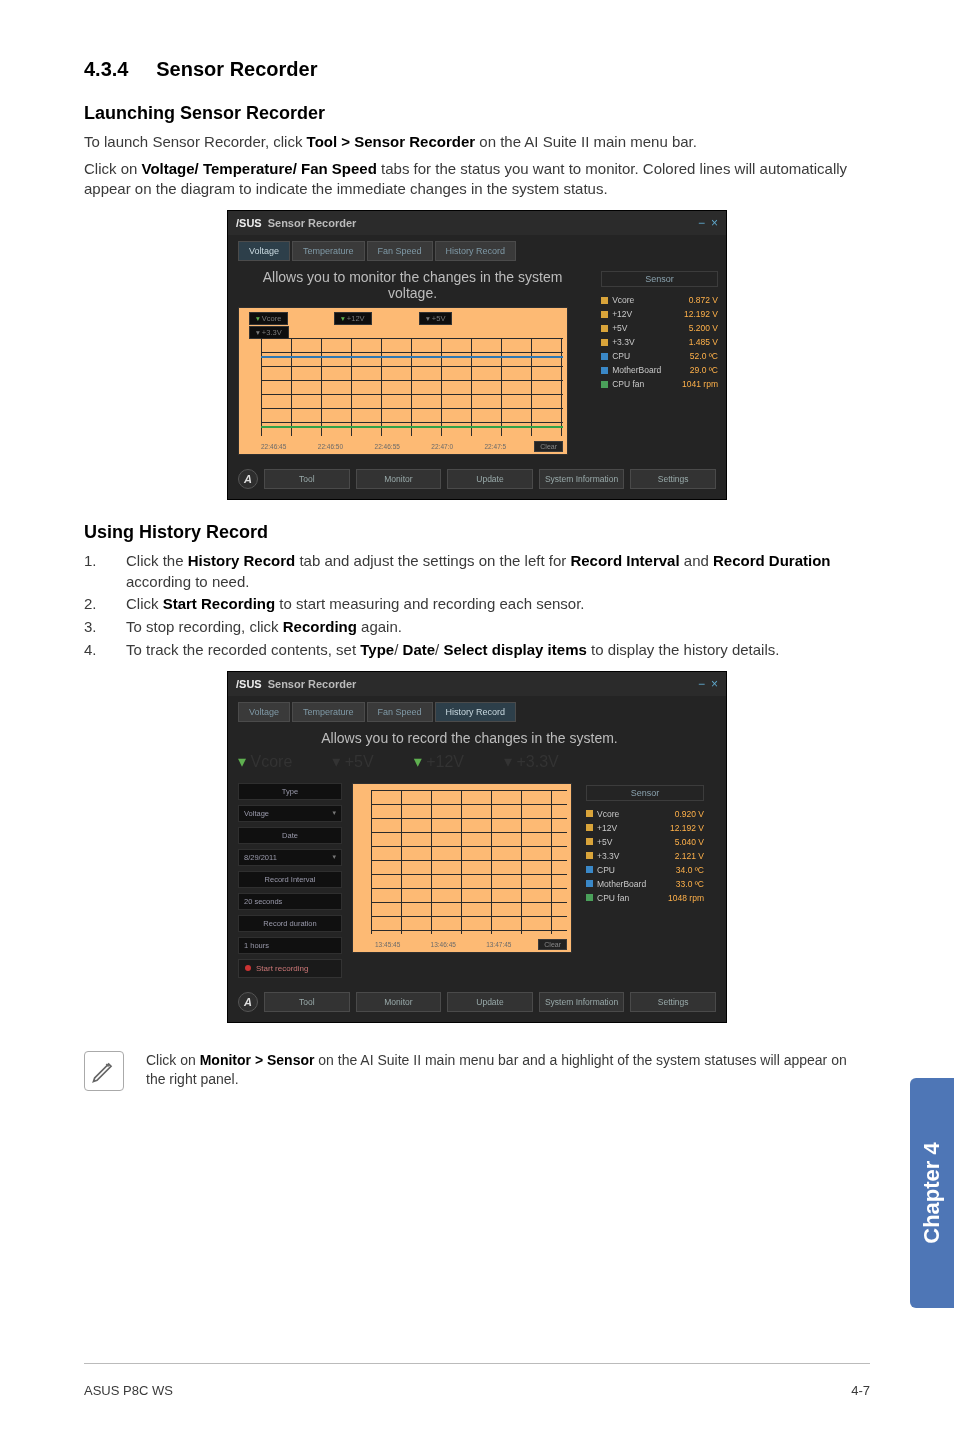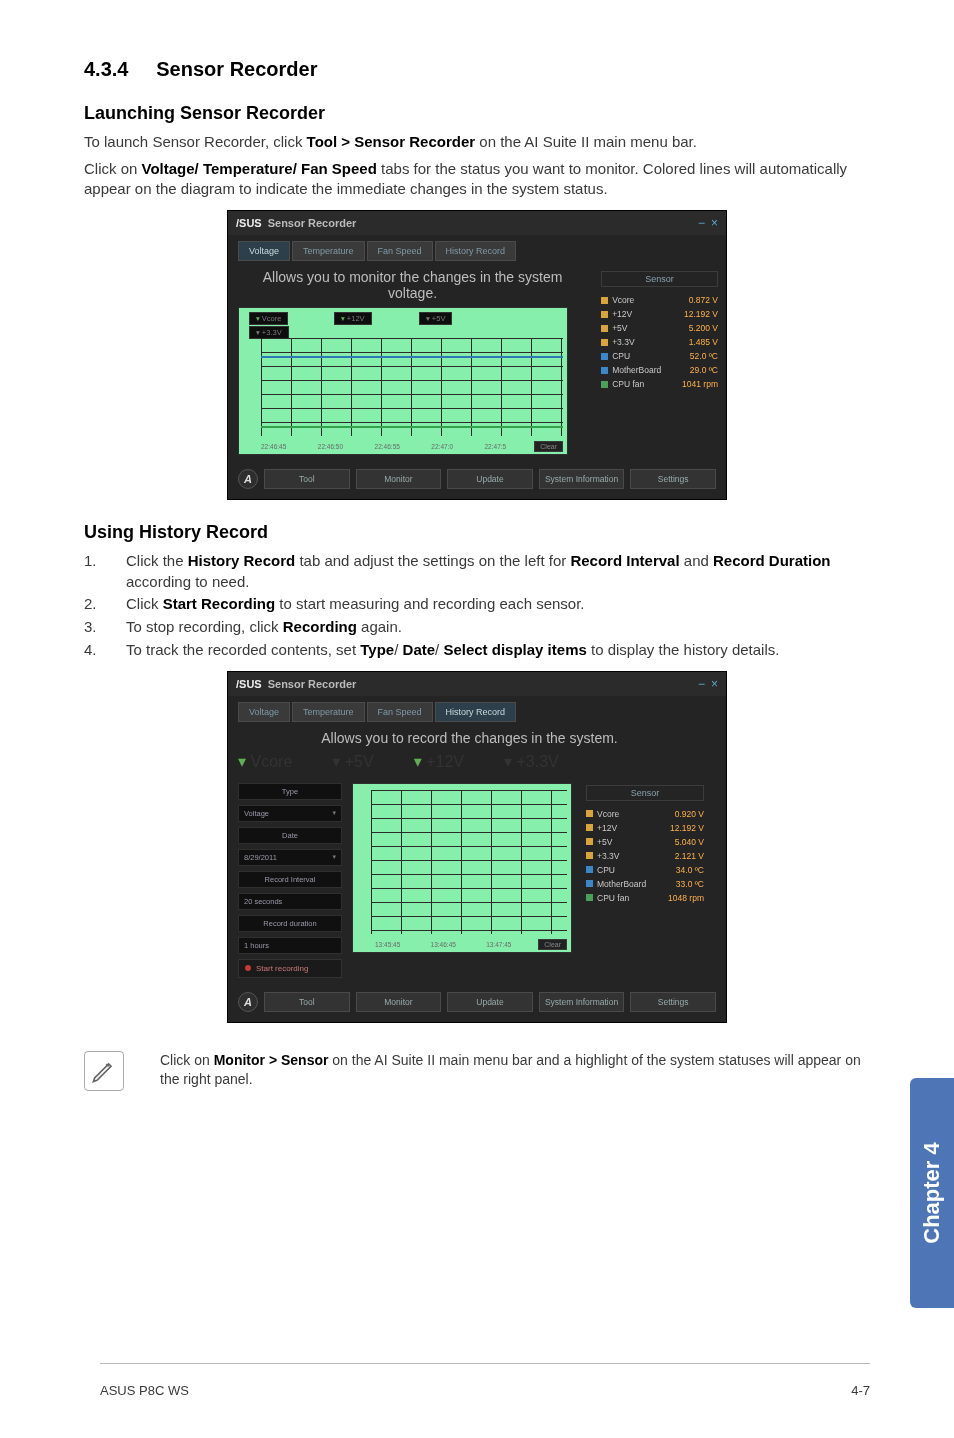--- a/index.html
+++ b/index.html
@@ -18,21 +18,21 @@
   .shot .titlebar { height: 24px; display: flex; align-items: center; padding: 0 8px; font-size: 11px; color: #bbb; background: #2b2b2b; justify-content: space-between; }
   .shot .titlebar .logo { font-weight: bold; display:flex; align-items:center; gap:6px; }
   .shot .titlebar .wins { display:flex; gap:6px; }
   .shot .titlebar .wins span { color:#5fa6c9; font-size:12px; }
   .shot .tabs { display:flex; gap:2px; padding: 6px 10px 2px 10px; }
   .shot .tab { background:#3a3a3a; color:#7f99a6; font-size:9px; padding:4px 10px; border:1px solid #4b4b4b; }
   .shot .tab.active { background:#2d3f4a; color:#c8d8df; }
   .shot .inner { display:flex; }
   .shot .leftpane { padding: 6px 8px 8px 10px; }
   .shot .desc { color:#bdbdbd; font-size:14px; margin-bottom:6px; }
-  .chart-area { background:#86efac; border:1px solid #2f2f2f; width: 330px; height: 148px; position:relative; }
+  .chart-area { background:#fdba74; border:1px solid #2f2f2f; width: 330px; height: 148px; position:relative; }
   .chart-area .pill { position:absolute; background:#0e0e0e; border:1px solid #333; color:#7a7a7a; font-size:7.5px; padding:1px 6px; }
   .chart-area .grid { position:absolute; inset:30px 4px 18px 22px; background:
       repeating-linear-gradient(#2a2a2a 0 1px, transparent 1px 14px),
       repeating-linear-gradient(90deg,#2a2a2a 0 1px, transparent 1px 30px);
   }
   .chart-area .line { position:absolute; height:2px; left:22px; right:4px; }
   .chart-area .axis { position:absolute; bottom:4px; left:22px; right:4px; display:flex; justify-content:space-between; font-size:6.5px; color:#6a6a6a;}
   .chart-area .clear { position:absolute; right:4px; bottom:2px; background:#222; color:#888; font-size:7px; padding:1px 5px; border:1px solid #3a3a3a;}
   .sidepanel { width: 132px; padding: 8px 8px 0 6px; }
   .sidepanel .hdr { text-align:center; font-size:9px; color:#8aa2ae; border:1px solid #3c3c3c; padding:2px; margin-bottom:6px; }
@@ -42,28 +42,28 @@
   .sensor-row .val { color:#ffb14a;margin-left:16px; }
   .footer { display:flex; gap:6px; padding: 6px 10px 10px 10px; align-items:center; }
   .footer .btn { flex:1; background:#333; border:1px solid #4a4a4a; color:#9aa; font-size:8.5px; text-align:center; padding:4px 0;}
   .footer .circ { width:20px; height:20px; border-radius:50%; background:#2e2e2e; border:1px solid #555; color:#ddd; font-size:11px; display:flex; align-items:center; justify-content:center; font-style:italic; font-weight:bold;}
   .shot2-left-controls { width:110px; display:flex; flex-direction:column; gap:5px; padding-right:6px; }
   .shot2-left-controls .field { background:#101010; border:1px solid #2f2f2f; font-size:7.5px; color:#99a; padding:3px 5px; }
   .shot2-left-controls .dd { display:flex; justify-content:space-between; align-items:center;}
   .shot2-left-controls .dd .car { font-size:7px; color:#777;}
   .shot2-left-controls .rec { background:#1a1a1a; border:1px solid #333; color:#c77; font-size:8px; padding:4px 6px; display:flex; align-items:center; gap:5px;}
   .shot2-left-controls .rec .rdot { width:6px; height:6px; background:#c33; border-radius:50%;}
-  .note-block { display:flex; align-items:flex-start; gap:36px; margin: 28px 0 0 0; }
+  .note-block { display:flex; align-items:flex-start; gap:22px; margin: 28px 0 0 0; }
   .note-icon { width:40px; height:40px; border:1px solid #aaa; border-radius:4px; display:flex; align-items:center; justify-content:center; flex:0 0 40px; }
   .note-icon svg { width:28px; height:28px; }
   .note-text { font-size: 14px; line-height:1.38; color:#3a3a3a; }
   .note-text b { color:#000; }
   .chapter-tab { position:absolute; right:0; bottom:130px; width:44px; height:230px; background:#4e76b6; border-radius:6px 0 0 6px; display:flex; align-items:center; justify-content:center; }
   .chapter-tab span { transform: rotate(-90deg); color:#fff; font-size:22px; font-weight:bold; white-space:nowrap; }
-  .page-footer { position:absolute; left:100px; right:84px; bottom:40px; display:flex; justify-content:space-between; font-size:13px; color:#3a3a3a; border-top: 0; padding-top:20px;}
+  .page-footer { position:absolute; left:84px; right:84px; bottom:40px; display:flex; justify-content:space-between; font-size:13px; color:#3a3a3a; border-top: 0; padding-top:20px;}
   .page-footer .rule { position:absolute; top:0; left:0; right:0; height:1px; background:#bbb;}
 </style>
 </head>
 <body>
 
 <div class="page">
 
   <h2 class="section-title">
     <span>4.3.4</span>&nbsp;&nbsp;&nbsp;&nbsp;
     <span>Sensor Recorder</span>

